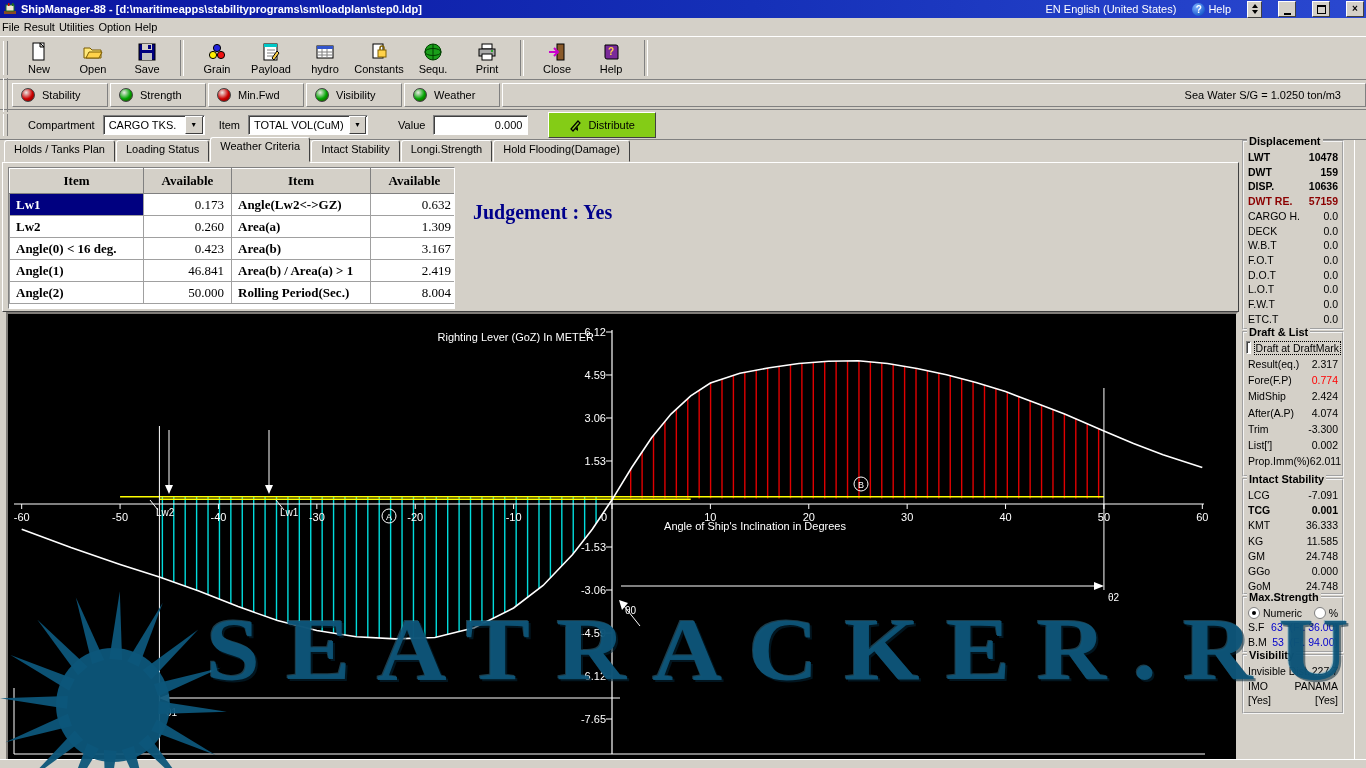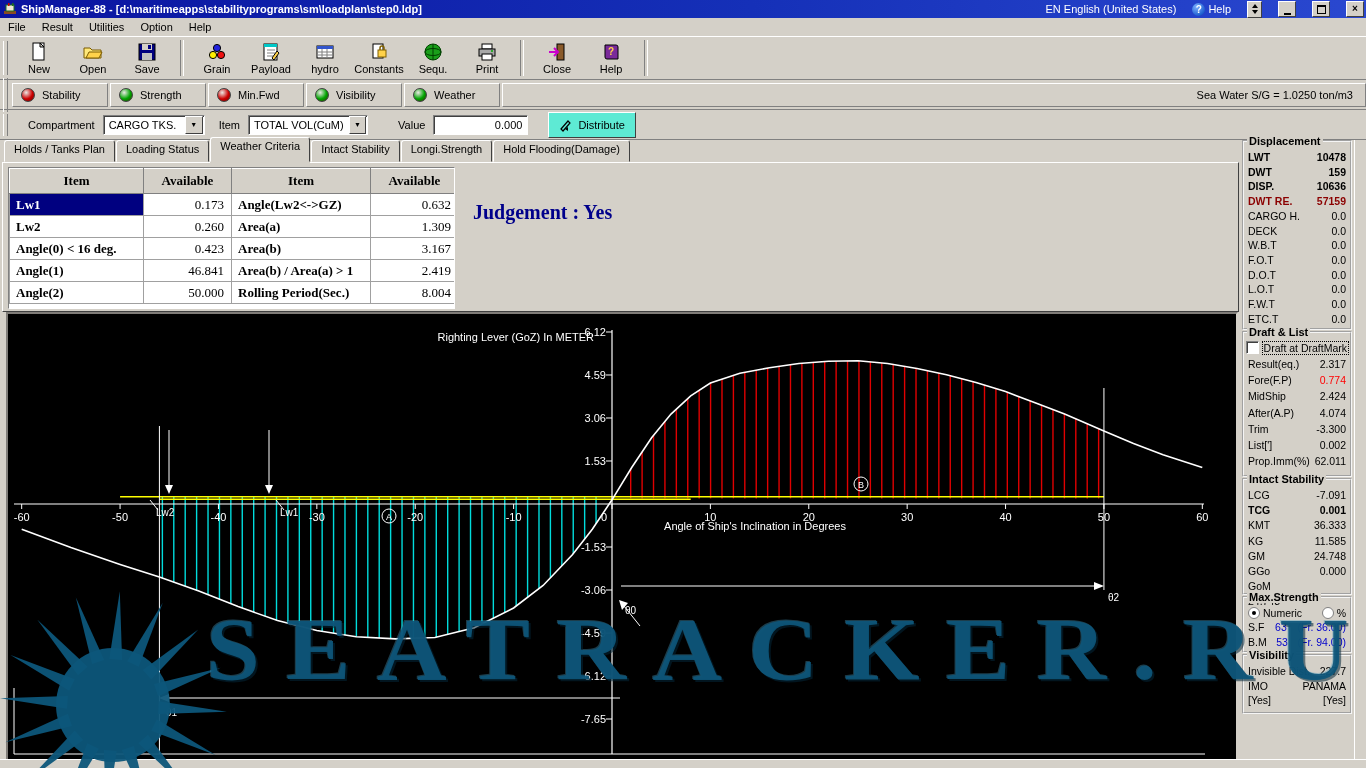--- a/index.html
+++ b/index.html
@@ -17,48 +17,48 @@
   .winbtn{width:16px;height:14px;background:#d4d0c8;border:1px solid;border-color:#fff #404040 #404040 #fff;
     display:flex;align-items:center;justify-content:center;color:#000;font-size:10px;line-height:1}
   .minglyph{width:7px;border-bottom:2px solid #000;height:9px}
   .restglyph{width:7px;height:6px;border:1px solid #000;border-top:2px solid #000}
   .updown{width:13px;height:15px;background:#d4d0c8;border:1px solid;border-color:#fff #404040 #404040 #fff;
     display:flex;flex-direction:column;align-items:center;justify-content:center;gap:2px}
   .tri-u{width:0;height:0;border-left:3px solid transparent;border-right:3px solid transparent;border-bottom:4px solid #000}
   .tri-d{width:0;height:0;border-left:3px solid transparent;border-right:3px solid transparent;border-top:4px solid #000}
   
   .menubar{position:absolute;top:18px;left:0;width:1366px;height:18px;display:flex;align-items:center;background:#d4d0c8}
-  .menuitem{padding:2px 8px;cursor:default}
+  .menuitem{padding:2px 2px;cursor:default}
   
   .toolbar{position:absolute;top:36px;left:0;width:1366px;height:44px;box-sizing:border-box;
     border-top:1px solid #fff;border-bottom:1px solid #808080;display:flex;align-items:center}
   .grip{width:3px;height:34px;border-left:1px solid #fff;border-right:1px solid #808080;margin:0 4px 0 3px}
   .tbtn{width:54px;height:40px;display:flex;flex-direction:column;align-items:center;justify-content:center;gap:1px}
   .tbtn svg{width:20px;height:20px}
   .tsep{width:2px;height:36px;border-left:1px solid #808080;border-right:1px solid #fff;margin:0 6px}
   
   .ledbar{position:absolute;top:80px;left:0;width:1366px;height:30px;display:flex;align-items:center;
     border-bottom:1px solid #808080;box-sizing:border-box}
   .ledbtn{width:96px;height:24px;margin-right:2px;background:#d4d0c8;border:1px solid;border-color:#fff #808080 #808080 #fff;
     display:flex;align-items:center;gap:7px;padding-left:8px;box-sizing:border-box}
   .led{width:12px;height:12px;border-radius:50%}
   .seapanel{flex:1;height:24px;border:1px solid;border-color:#fff #808080 #808080 #fff;display:flex;align-items:center;
-    justify-content:flex-end;padding-right:12px;box-sizing:border-box}
+    justify-content:flex-end;padding-right:24px;box-sizing:border-box}
   
   .compbar{position:absolute;top:110px;left:0;width:1366px;height:30px;display:flex;align-items:center;
     border-bottom:1px solid #808080;box-sizing:border-box;gap:8px}
   .combo{height:20px;background:#fff;border:1px solid;border-color:#808080 #fff #fff #808080;box-shadow:inset 1px 1px 0 #404040;
     display:flex;align-items:center;box-sizing:border-box}
   .combo .ctext{padding:0 5px;white-space:nowrap;flex:1}
   .dropbtn{width:16px;height:16px;margin-right:1px;background:#d4d0c8;border:1px solid;border-color:#fff #404040 #404040 #fff;
     display:flex;align-items:center;justify-content:center;font-size:7px}
   .valuebox{width:95px;height:20px;background:#fff;border:1px solid;border-color:#808080 #fff #fff #808080;
     box-shadow:inset 1px 1px 0 #404040;display:flex;align-items:center;justify-content:flex-end;padding-right:5px;box-sizing:border-box}
-  .distbtn{height:24px;background:#5eead4;border:1px solid;border-color:#fff #404040 #404040 #fff;
-    display:flex;align-items:center;gap:5px;padding:0 10px;margin-left:12px}
+  .distbtn{height:24px;background:#84cc16;border:1px solid;border-color:#fff #404040 #404040 #fff;
+    display:flex;align-items:center;gap:5px;padding:0 20px;margin-left:12px}
   
   .tabs{position:absolute;top:141px;left:4px;height:21px;display:flex;align-items:flex-end}
   .tab{height:18px;padding:2px 9px 0 9px;margin-right:1px;background:#d4d0c8;
     border:1px solid;border-color:#fff #404040 #d4d0c8 #fff;border-radius:3px 3px 0 0;white-space:nowrap}
   .tab.active{height:21px;font-weight:normal;position:relative;z-index:3;border-color:#fff #404040 #d4d0c8 #fff;
     box-shadow:0 2px 0 #d4d0c8}
   
   .content{position:absolute;top:162px;left:2px;width:1237px;height:150px;background:#d4d0c8;
     border:1px solid;border-color:#fff #404040 #404040 #fff;box-sizing:border-box;z-index:1}
   .tablepanel{position:absolute;top:4px;left:5px;width:445px;height:140px;background:#fff;
@@ -69,21 +69,21 @@
   table.crit td{border:1px solid #a0a0a0;height:22px;font-size:13px;box-sizing:border-box}
   td.iname{font-family:"Liberation Serif",serif;font-weight:bold;padding-left:6px}
   td.ival{font-family:"Liberation Serif",serif;text-align:right;padding-right:7px}
   td.sel{background:#000080;color:#fff}
   .judgement{position:absolute;top:38px;left:470px;font-family:"Liberation Serif",serif;
     font-weight:bold;font-size:20px;color:#00008b}
   
   .chartbox{position:absolute;top:312px;left:6px;width:1232px;height:450px;box-sizing:border-box;
     border:2px inset #d4d0c8;background:#000}
   
-  .sidebar{position:absolute;top:140px;left:1242px;width:110px}
+  .sidebar{position:absolute;top:140px;left:1242px;width:102px}
   .panel{position:relative;border:2px groove #f5f5f5;margin-bottom:1px;box-sizing:border-box;padding-top:8px}
   .panel .legend{position:absolute;top:-7px;left:3px;background:#d4d0c8;padding:0 2px;font-weight:bold;font-size:11px;white-space:nowrap}
   .prow{display:flex;justify-content:space-between;padding:0 4px;font-size:10.5px;white-space:nowrap}
   .b{font-weight:bold}
   .dred{color:#8b0000;font-weight:bold}
   .red{color:#f00}
   .blue{color:#00c}
   .chkrow{display:flex;align-items:center;gap:4px;padding:0 2px;margin-bottom:2px}
   .chk{width:11px;height:11px;background:#fff;border:1px solid;border-color:#808080 #fff #fff #808080;box-shadow:inset 1px 1px 0 #404040}
   .chklabel{outline:1px dotted #000;padding:0 1px;font-size:10.5px;white-space:nowrap}
@@ -606,21 +606,21 @@
         <span>11.585</span>
       </div>
       <div class="prow" style="line-height: 15.2px;">
         <span>GM</span>
         <span>24.748</span>
       </div>
       <div class="prow" style="line-height: 15.2px;">
         <span>GGo</span>
         <span>0.000</span>
       </div>
-      <div class="prow" style="line-height: 15.2px; flex-direction: column;">
+      <div class="prow" style="line-height: 15.2px;">
         <span>GoM</span>
         <span>24.748</span>
       </div>
     </div>
     <div class="panel" style="height: 57px;">
       <span class="legend">Max.Strength</span>
       <div class="prow" style="line-height: 14px;">
         <span style="display: inline-flex; align-items: center; gap: 3px;">
           <span class="radio">
             <span class="dot"></span>

